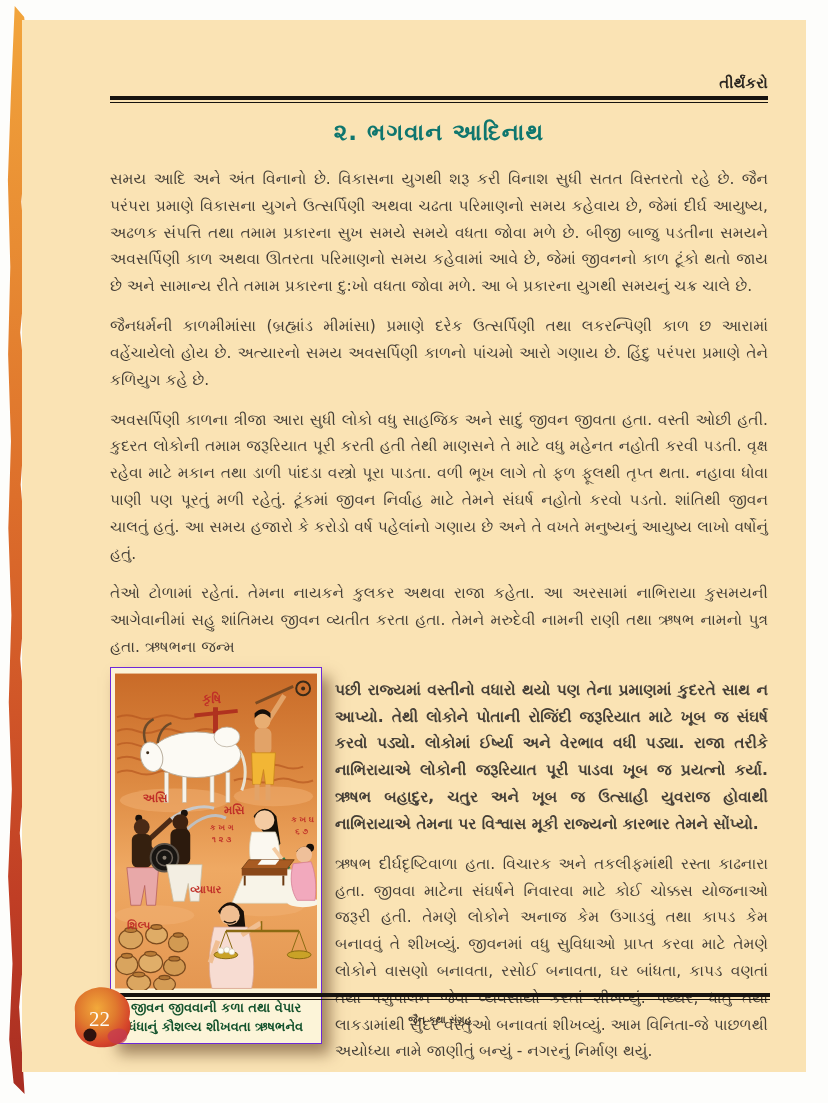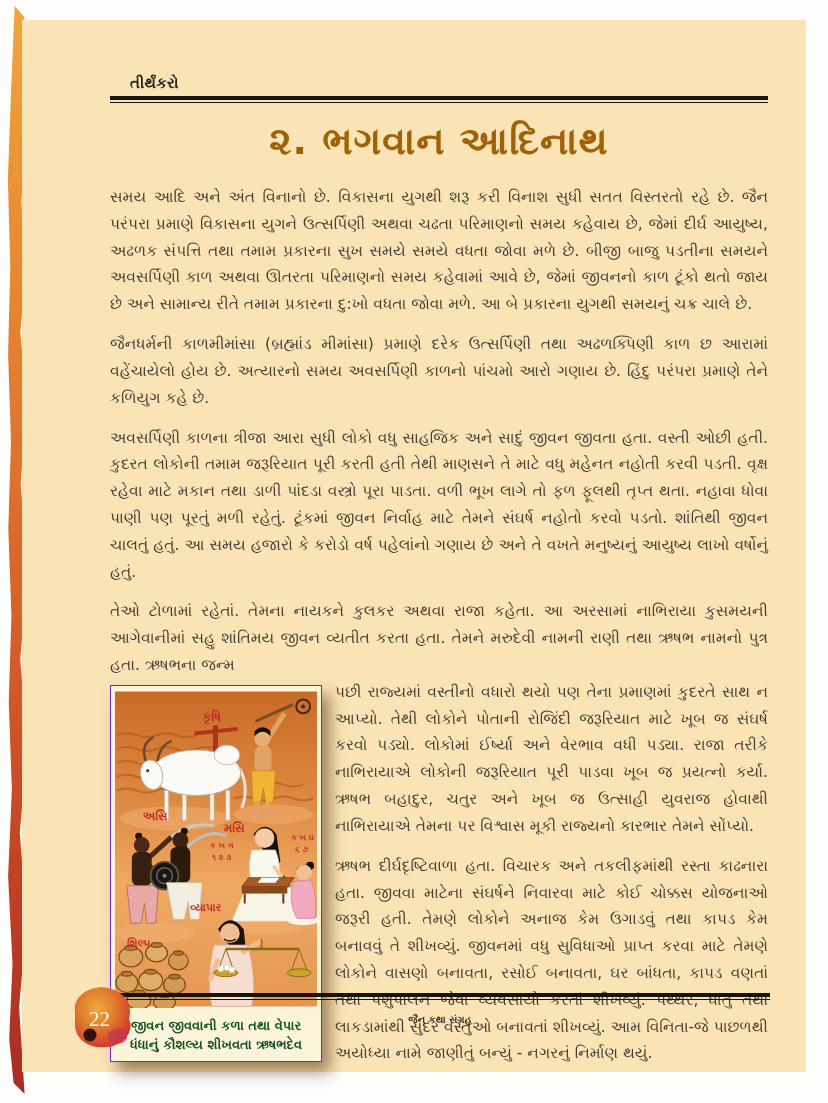--- a/index.html
+++ b/index.html
@@ -13,34 +13,34 @@
     position:absolute;left:7px;top:6px;width:22px;height:1088px;
     background:linear-gradient(180deg,#F2A53C 0%,#E88C33 22%,#DD6F2B 45%,#D05528 65%,#C03E25 82%,#A82D22 100%);
     clip-path:polygon(35% 0%,78% 1%,95% 4%,70% 8%,92% 12%,65% 18%,88% 24%,60% 30%,90% 36%,62% 44%,95% 52%,60% 60%,92% 68%,58% 76%,90% 84%,55% 92%,80% 100%,30% 99%,10% 95%,25% 88%,5% 80%,22% 72%,8% 64%,20% 56%,6% 48%,18% 40%,5% 32%,15% 24%,4% 16%,18% 8%);
   }
   .page{
     position:absolute;left:22px;top:20px;width:784px;height:1052px;
     background:#FAE3B4;
   }
   .content{position:absolute;left:88px;top:54px;width:658px;}
   .running-header{
-    font-size:15px;font-weight:bold;color:#2B2620;letter-spacing:.2px;margin:0 0 4px 20px;
+    font-size:15px;font-weight:bold;color:#2B2620;letter-spacing:.2px;margin:0 0 4px 20px;text-align:right;
   }
   .rule-thick{height:4px;background:#17130F;}
   .rule-thin{height:1px;background:#17130F;margin-top:2px;}
   .chapter-title{
-    text-align:center;font-size:38px;font-weight:bold;color:#a16207;
+    text-align:center;font-size:23px;font-weight:bold;color:#0f766e;
     margin:16px 0 20px 0;letter-spacing:1px;
   }
   .bodytext{
     font-size:15.5px;line-height:1.73;color:#453F37;text-align:justify;
   }
   .bodytext p{margin:0 0 13px 0;}
   .bodytext p.joined{margin-bottom:0;}
-  .bodytext p.joined-tail{margin-top:0;}
+  .bodytext p.joined-tail{margin-top:16px;font-weight:bold;}
   .figure{
     float:left;width:212px;margin:6px 13px 4px 0;
     background:#FCF4D8;padding:4px;box-sizing:border-box;
     box-shadow:8px 10px 14px rgba(70,35,8,.5);
     border:1px solid #6d28d9;
   }
   .figure svg{display:block;}
   .fig-caption{
     text-align:center;font-size:13px;font-weight:bold;color:#14532d;
     line-height:1.5;margin:8px 0 2px 0;
@@ -65,21 +65,21 @@
     <div class="running-header">તીર્થંકરો</div>
     <div>
       <div class="rule-thick"></div>
       <div class="rule-thin"></div>
     </div>
 
     <div class="chapter-title">૨. ભગવાન આદિનાથ</div>
 
     <div class="bodytext">
       <p>સમય આદિ અને અંત વિનાનો છે. વિકાસના યુગથી શરૂ કરી વિનાશ સુધી સતત વિસ્તરતો રહે છે. જૈન પરંપરા પ્રમાણે વિકાસના યુગને ઉત્સર્પિણી અથવા ચઢતા પરિમાણનો સમય કહેવાય છે, જેમાં દીર્ઘ આયુષ્ય, અઢળક સંપત્તિ તથા તમામ પ્રકારના સુખ સમયે સમયે વધતા જોવા મળે છે. બીજી બાજુ પડતીના સમયને અવસર્પિણી કાળ અથવા ઊતરતા પરિમાણનો સમય કહેવામાં આવે છે, જેમાં જીવનનો કાળ ટૂંકો થતો જાય છે અને સામાન્ય રીતે તમામ પ્રકારના દુ:ખો વધતા જોવા મળે. આ બે પ્રકારના યુગથી સમયનું ચક્ર ચાલે છે.</p>
-      <p>જૈનધર્મની કાળમીમાંસા (બ્રહ્માંડ મીમાંસા) પ્રમાણે દરેક ઉત્સર્પિણી તથા અઢળક્પિણી કાળ છ આરામાં વહેંચાયેલો હોય છે. અત્યારનો સમય અવસર્પિણી કાળનો પાંચમો આરો ગણાય છે. હિંદુ પરંપરા પ્રમાણે તેને કળિયુગ કહે છે.</p>
+      <p>જૈનધર્મની કાળમીમાંસા (બ્રહ્માંડ મીમાંસા) પ્રમાણે દરેક ઉત્સર્પિણી તથા લકરન્પિણી કાળ છ આરામાં વહેંચાયેલો હોય છે. અત્યારનો સમય અવસર્પિણી કાળનો પાંચમો આરો ગણાય છે. હિંદુ પરંપરા પ્રમાણે તેને કળિયુગ કહે છે.</p>
       <p>અવસર્પિણી કાળના ત્રીજા આરા સુધી લોકો વધુ સાહજિક અને સાદું જીવન જીવતા હતા. વસ્તી ઓછી હતી. કુદરત લોકોની તમામ જરૂરિયાત પૂરી કરતી હતી તેથી માણસને તે માટે વધુ મહેનત નહોતી કરવી પડતી. વૃક્ષ રહેવા માટે મકાન તથા ડાળી પાંદડા વસ્ત્રો પૂરા પાડતા. વળી ભૂખ લાગે તો ફળ ફૂલથી તૃપ્ત થતા. નહાવા ધોવા પાણી પણ પૂરતું મળી રહેતું. ટૂંકમાં જીવન નિર્વાહ માટે તેમને સંઘર્ષ નહોતો કરવો પડતો. શાંતિથી જીવન ચાલતું હતું. આ સમય હજારો કે કરોડો વર્ષ પહેલાંનો ગણાય છે અને તે વખતે મનુષ્યનું આયુષ્ય લાખો વર્ષોનું હતું.</p>
       <p class="joined">તેઓ ટોળામાં રહેતાં. તેમના નાયકને કુલકર અથવા રાજા કહેતા. આ અરસામાં નાભિરાયા કુસમયની આગેવાનીમાં સહુ શાંતિમય જીવન વ્યતીત કરતા હતા. તેમને મરુદેવી નામની રાણી તથા ઋષભ નામનો પુત્ર હતા. ઋષભના જન્મ</p>
 
       <div class="figure">
         <svg width="202" height="318" viewBox="0 0 204 318">
           <defs>
             <linearGradient id="bg" x1="0" y1="0" x2="0" y2="1">
               <stop offset="0%" stop-color="#C96B28"></stop>
               <stop offset="35%" stop-color="#DD8A42"></stop>
               <stop offset="62%" stop-color="#EFA963"></stop>
@@ -239,21 +239,21 @@
               </g>
             <g transform="translate(50,314)">
                 <ellipse rx="11" ry="8" fill="#D49C55"></ellipse>
                 <ellipse cy="-7" rx="5.5" ry="2.2" fill="#B07433"></ellipse>
               </g>
           </g>
           <text class="svg-label" x="12" y="258" font-size="11">શિલ્પ</text>
         </svg>
         <div class="fig-caption">
           <div>જીવન જીવવાની કળા તથા વેપાર</div>
-          <div>ધંધાનું કૌશલ્ય શીખવતા ઋષભદેવ</div>
+          <div>ધંધાનું કૌશલ્ય શીખવતા ઋષભનેવ</div>
         </div>
       </div>
 
       <p class="joined-tail">પછી રાજ્યમાં વસ્તીનો વધારો થયો પણ તેના પ્રમાણમાં કુદરતે સાથ ન આપ્યો. તેથી લોકોને પોતાની રોજિંદી જરૂરિયાત માટે ખૂબ જ સંઘર્ષ કરવો પડ્યો. લોકોમાં ઈર્ષ્યા અને વેરભાવ વધી પડ્યા. રાજા તરીકે નાભિરાયાએ લોકોની જરૂરિયાત પૂરી પાડવા ખૂબ જ પ્રયત્નો કર્યા. ઋષભ બહાદુર, ચતુર અને ખૂબ જ ઉત્સાહી યુવરાજ હોવાથી નાભિરાયાએ તેમના પર વિશ્વાસ મૂકી રાજ્યનો કારભાર તેમને સોંપ્યો.</p>
       <p>ઋષભ દીર્ઘદૃષ્ટિવાળા હતા. વિચારક અને તકલીફમાંથી રસ્તા કાઢનારા હતા. જીવવા માટેના સંઘર્ષને નિવારવા માટે કોઈ ચોક્કસ યોજનાઓ જરૂરી હતી. તેમણે લોકોને અનાજ કેમ ઉગાડવું તથા કાપડ કેમ બનાવવું તે શીખવ્યું. જીવનમાં વધુ સુવિધાઓ પ્રાપ્ત કરવા માટે તેમણે લોકોને વાસણો બનાવતા, રસોઈ બનાવતા, ઘર બાંધતા, કાપડ વણતાં તથા પશુપાલન જેવા વ્યવસાયો કરતાં શીખવ્યું. પથ્થર, ધાતુ તથા લાકડામાંથી સુંદર વસ્તુઓ બનાવતાં શીખવ્યું. આમ વિનિતા-જે પાછળથી અયોધ્યા નામે જાણીતું બન્યું - નગરનું નિર્માણ થયું.</p>
       <div class="clear"></div>
     </div>
   </div>
 
   <div class="footer-rule">

